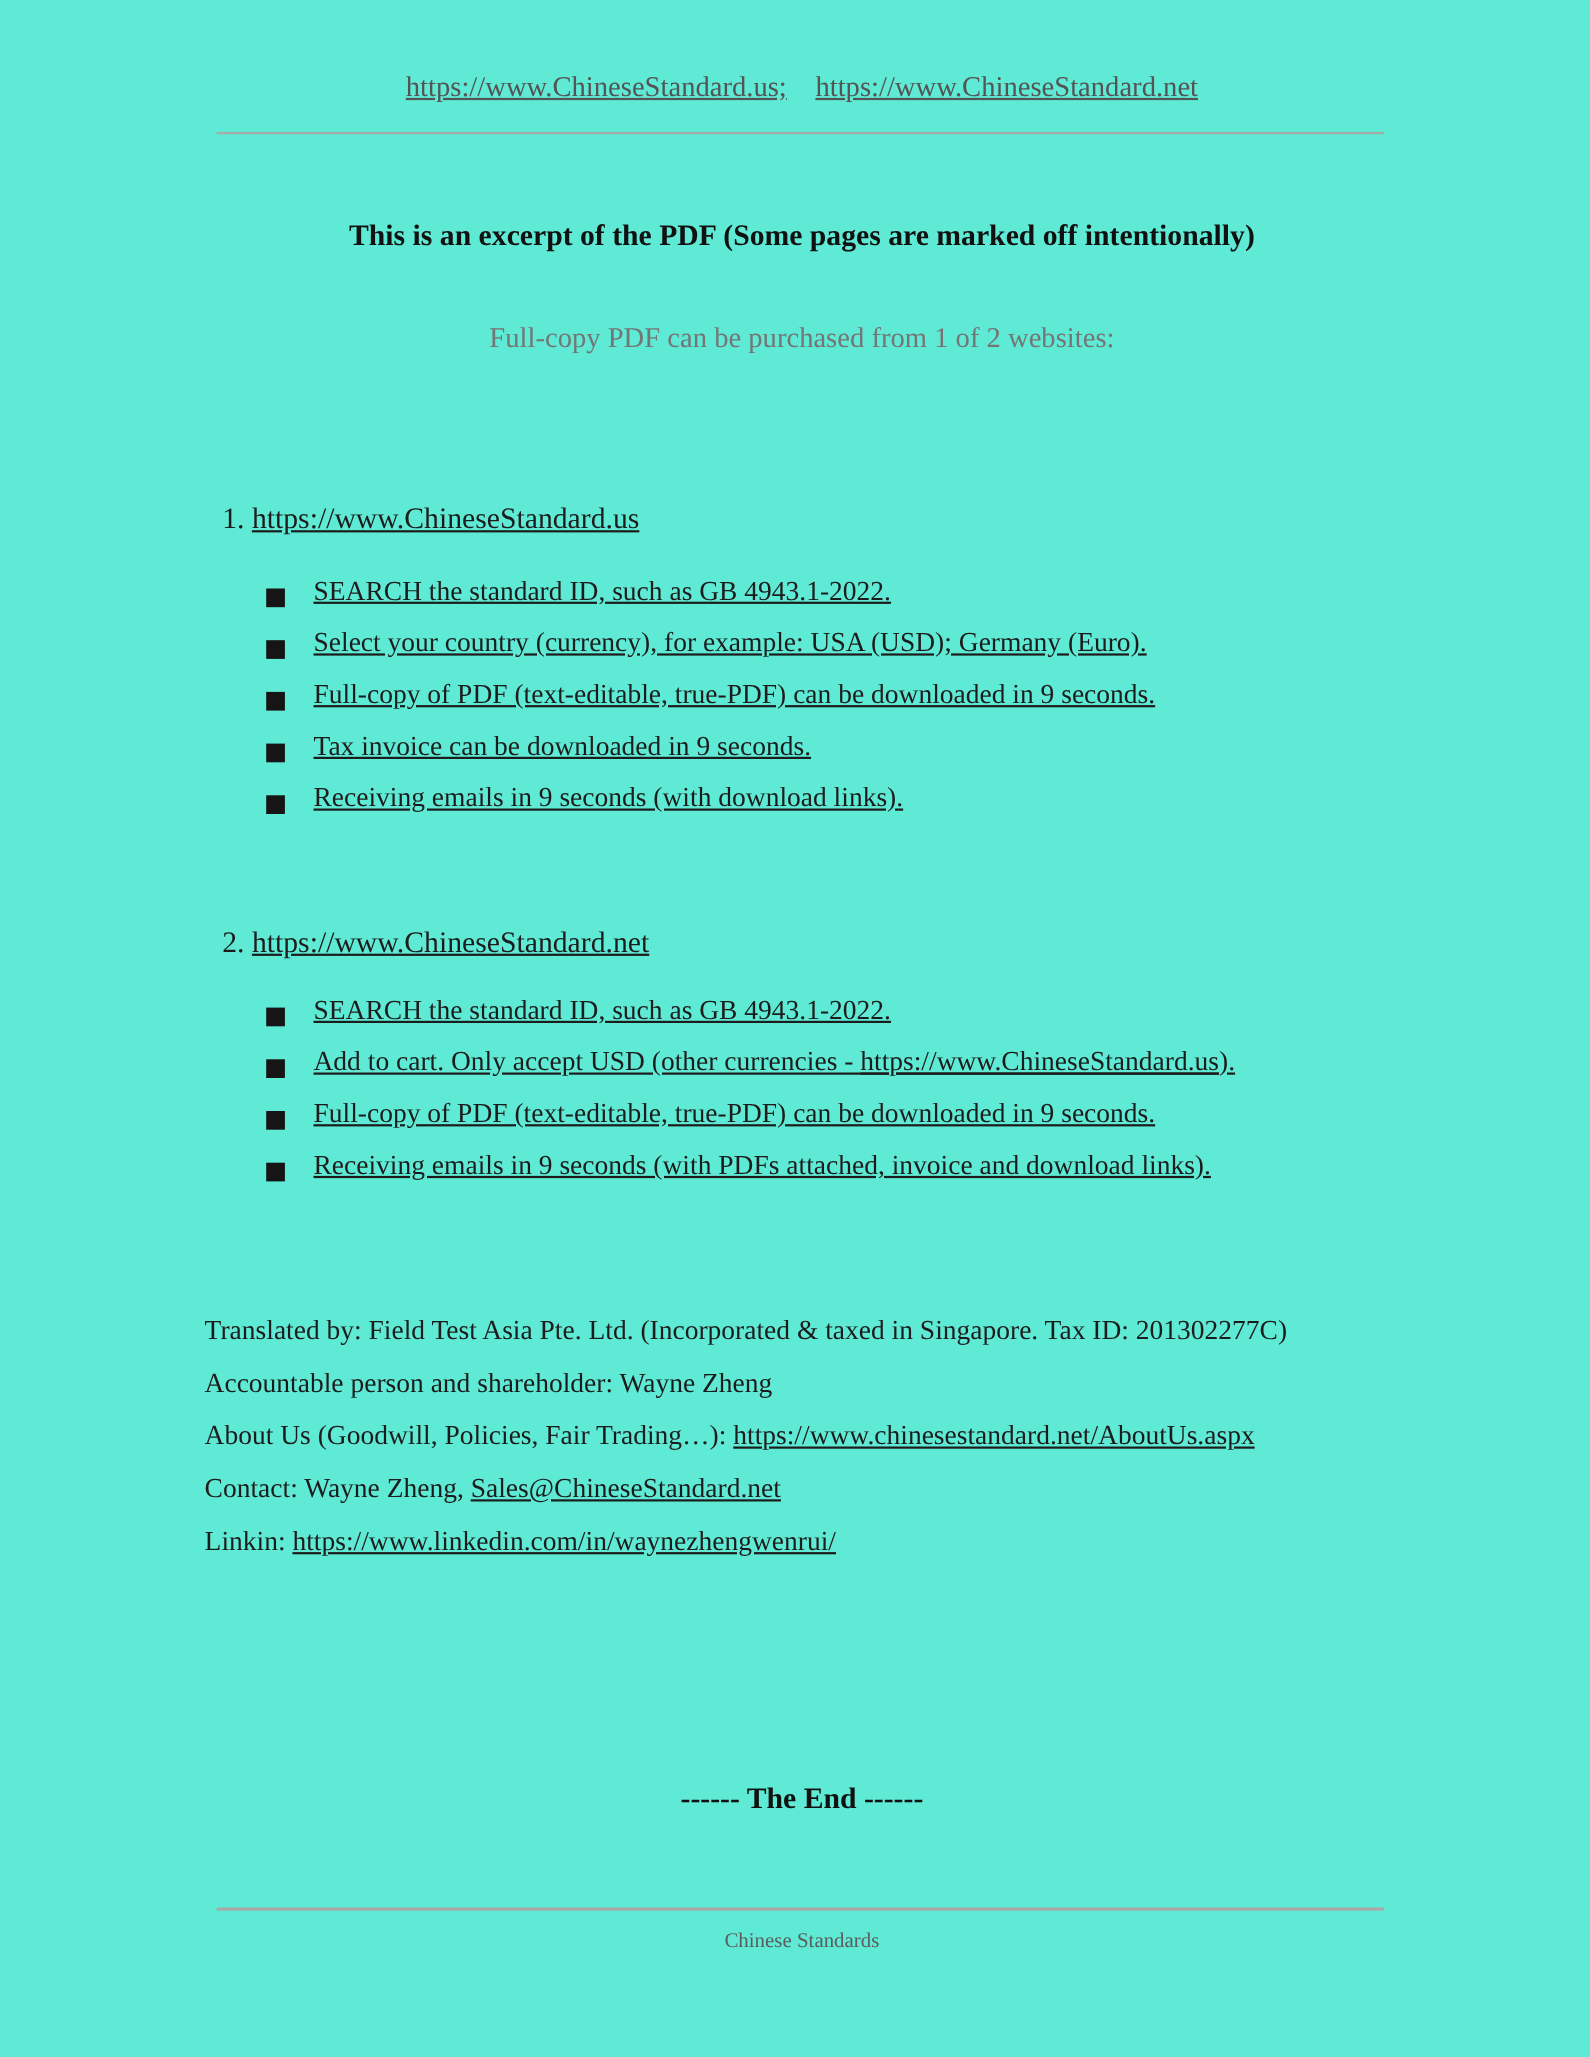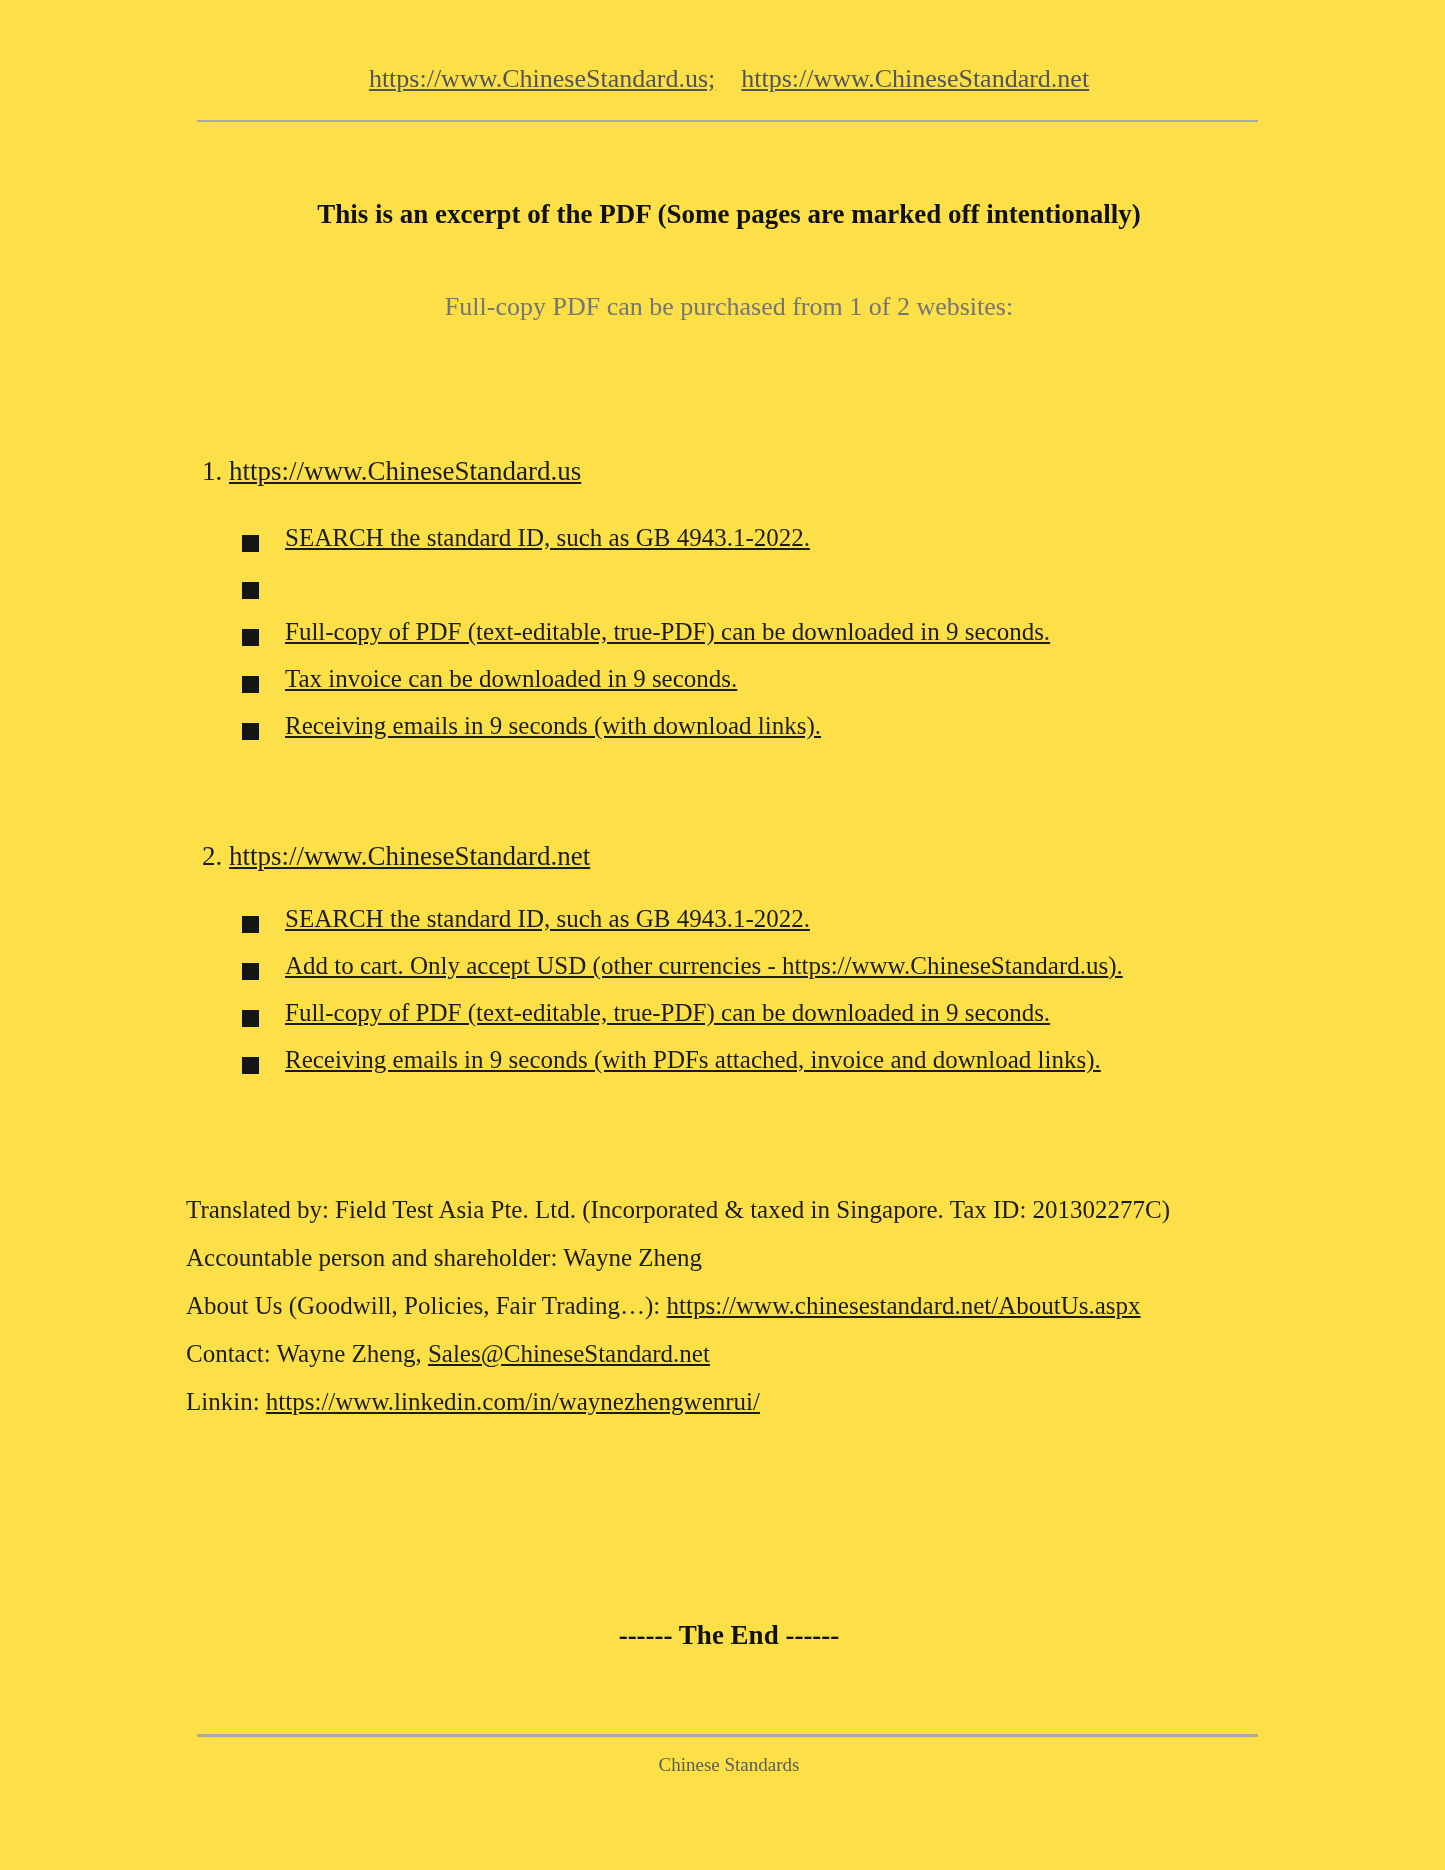--- a/index.html
+++ b/index.html
@@ -4,21 +4,21 @@
 <style>
   html, body {
     margin: 0;
     padding: 0;
     background: #ffffff;
   }
   .page {
     position: relative;
     width: 1445px;
     height: 1870px;
-    background: #fde047;
+    background: #5eead4;
     font-family: "Liberation Serif", serif;
     color: #1c1c1c;
     overflow: hidden;
   }
   .abs { position: absolute; }
   .nowrap { white-space: nowrap; }
 
   
   .header-row {
     top: 64px; left: 200px; width: 1058px;
@@ -117,20 +117,21 @@
     <span>1. </span><span class="body-link">https://www.ChineseStandard.us</span>
   </div>
 
   <div class="abs bullet-list sec1-list">
     <div class="bullet-row">
       <span class="bullet-square"></span>
       <span class="bullet-text">SEARCH the standard ID, such as GB 4943.1-2022.</span>
     </div>
     <div class="bullet-row">
       <span class="bullet-square"></span>
+      <span class="bullet-text">Select your country (currency), for example: USA (USD); Germany (Euro).</span>
     </div>
     <div class="bullet-row">
       <span class="bullet-square"></span>
       <span class="bullet-text">Full-copy of PDF (text-editable, true-PDF) can be downloaded in 9 seconds.</span>
     </div>
     <div class="bullet-row">
       <span class="bullet-square"></span>
       <span class="bullet-text">Tax invoice can be downloaded in 9 seconds.</span>
     </div>
     <div class="bullet-row">

